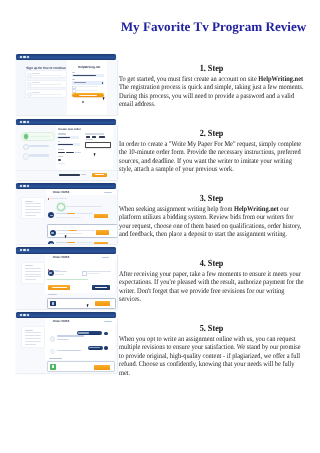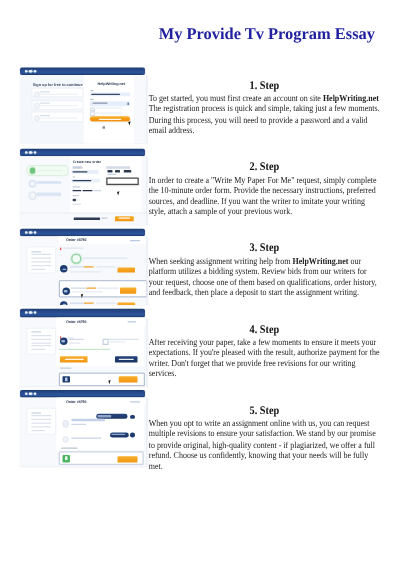--- a/index.html
+++ b/index.html
@@ -163,21 +163,21 @@
   .s5-lbl{position:absolute;left:32.7px;top:39.5px;width:13.1px;height:1.4px;border-radius:.4px;background:#b9c4d4;}
   .s5-box{position:absolute;left:31.1px;top:43.1px;width:65.8px;height:9px;background:#fff;border:.45px solid #cbd4e2;border-radius:1.2px;}
   .s5-box .gi{position:absolute;left:2.3px;top:1.6px;width:5.6px;height:6px;border-radius:.8px;background:#4cb563;}
   .s5-box .gi:after{content:"";position:absolute;left:1.5px;top:1.6px;width:2.6px;height:2.6px;background:#e9f7ec;border-radius:.3px;}
   .s5-box .ob{position:absolute;left:46.2px;top:2.3px;width:15.7px;height:5.3px;border-radius:.7px;background:linear-gradient(180deg,#f9ae2c 0%,#f09611 100%);}
 </style>
 </head>
 <body>
 
 <div class="page">
-  <div class="title">My Provide Tv Program Essay</div>
+  <div class="title">My Favorite Tv Program Review</div>
 
   <div class="shot" style="top:54px">
     <div class="bar">
       <span class="dots">
           <i></i>
           <i></i>
           <i></i>
         </span>
     </div>
     <div class="body s1">

